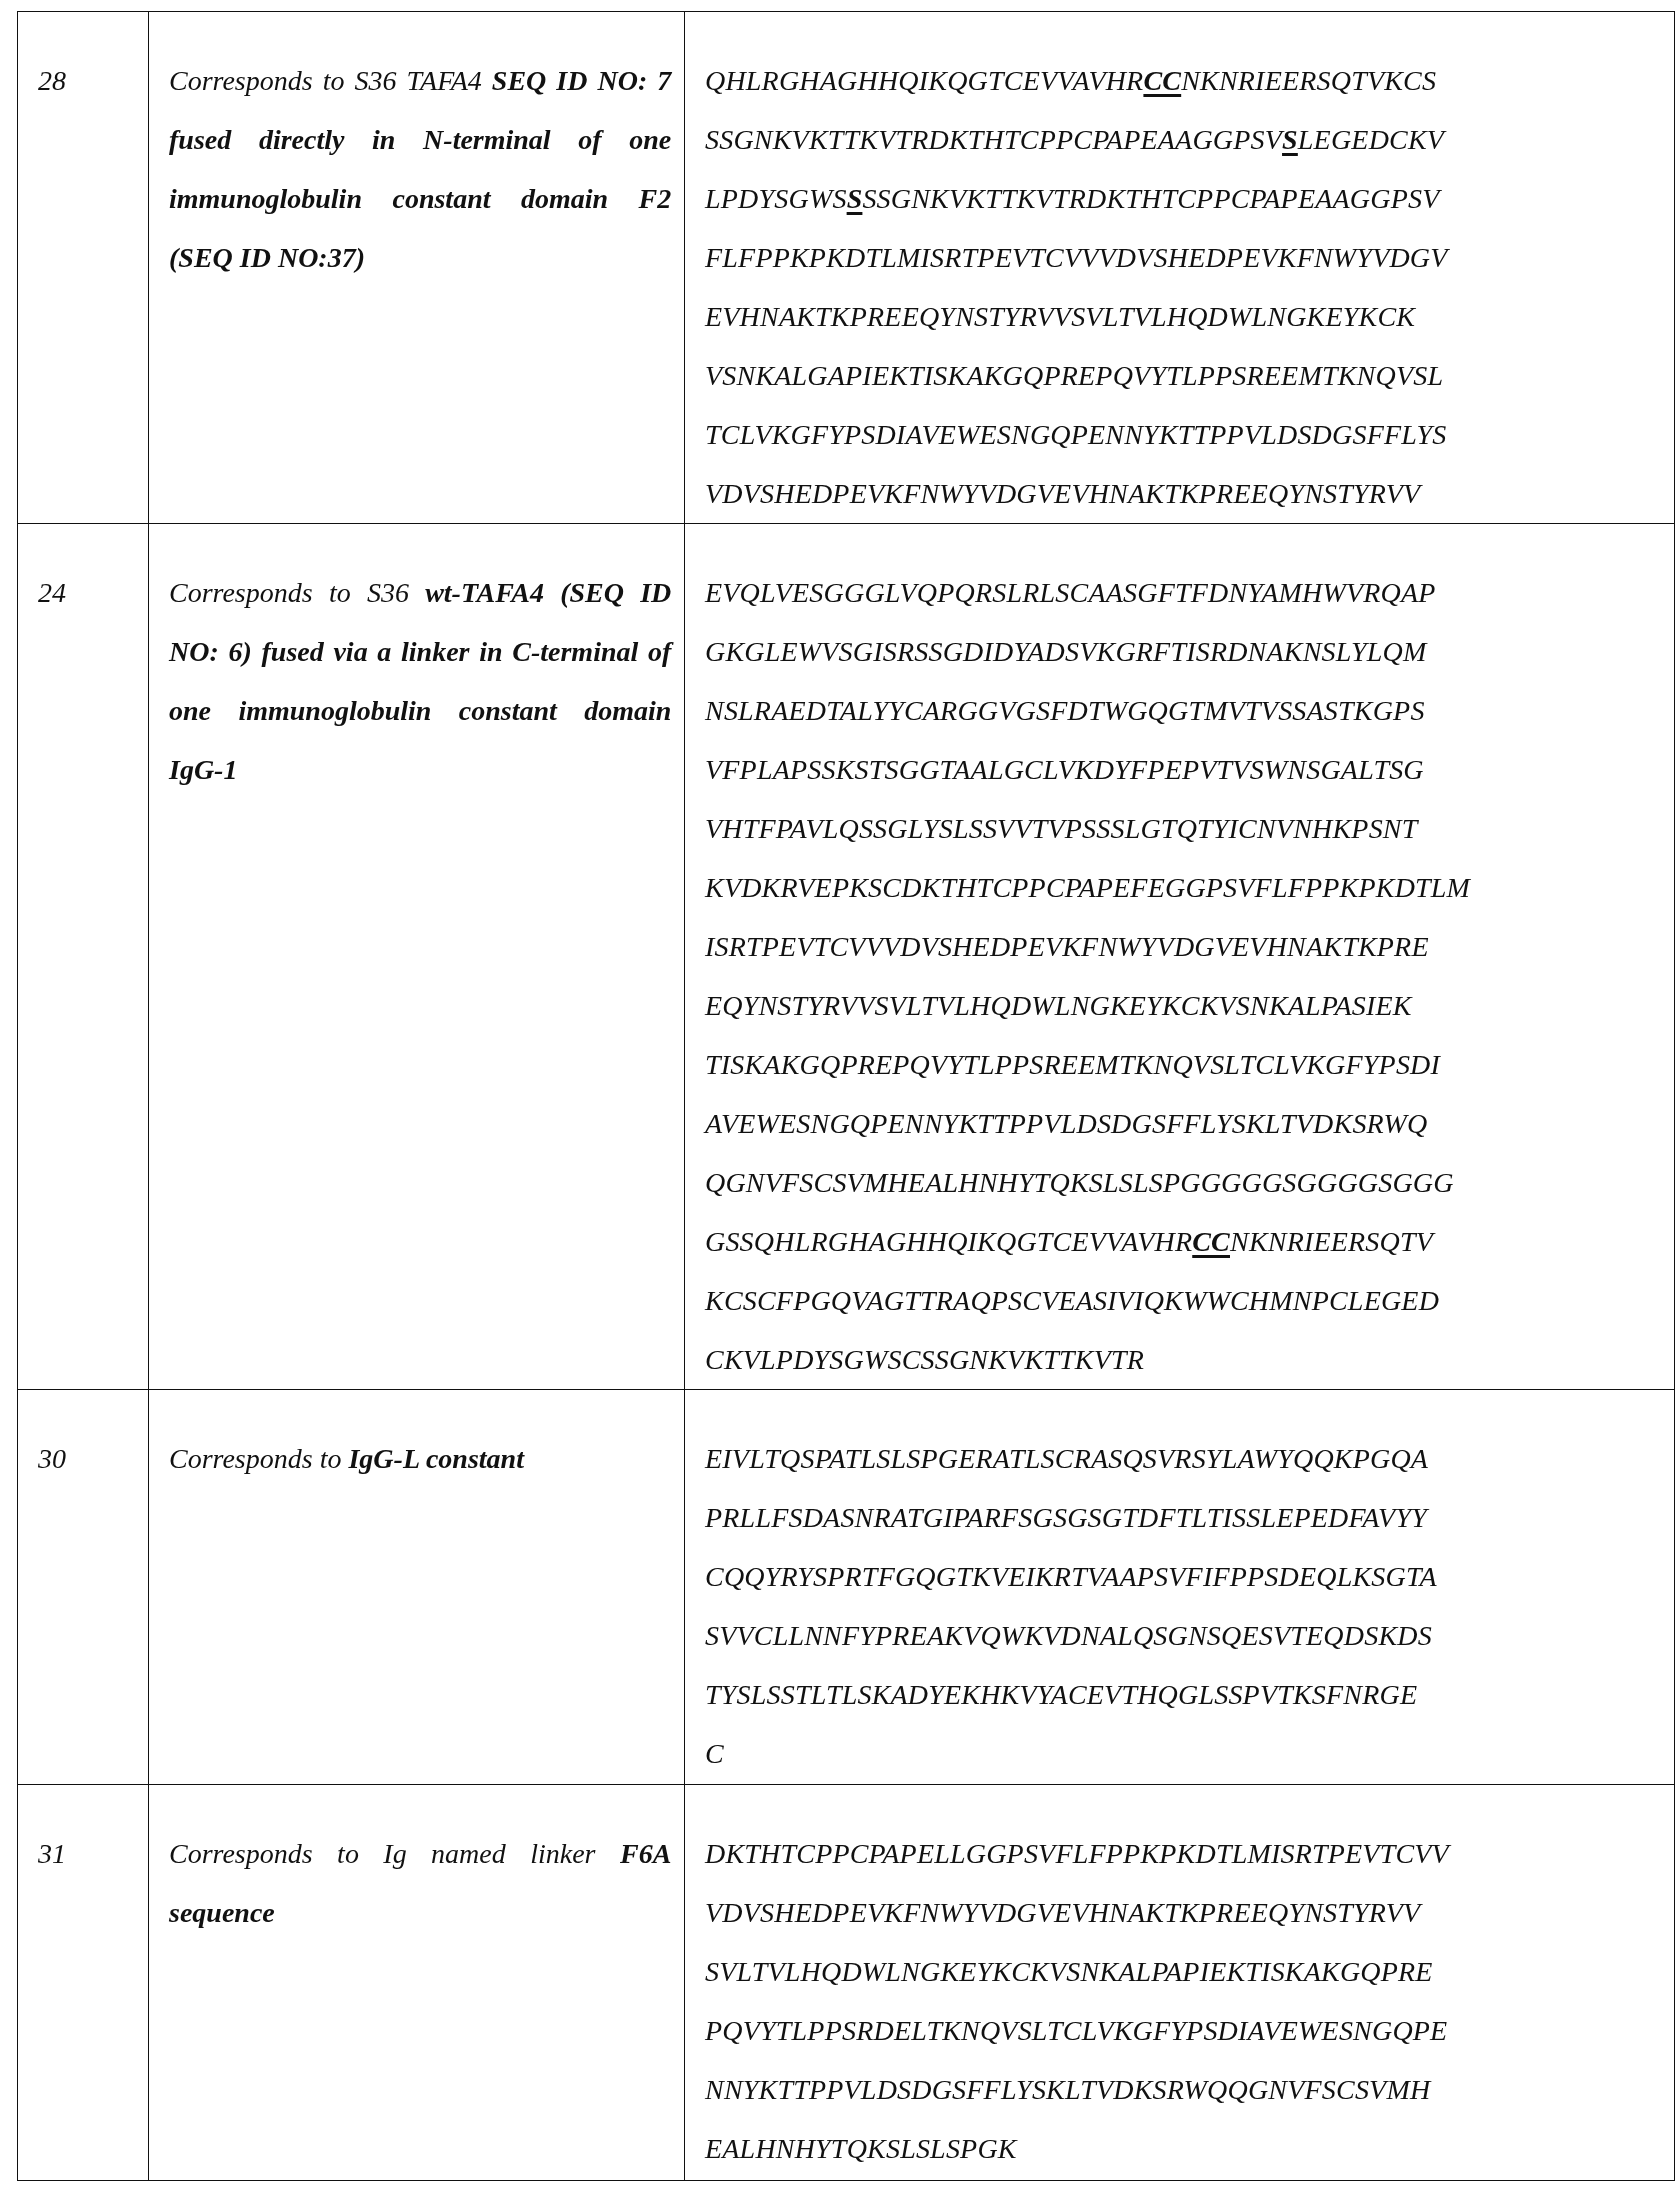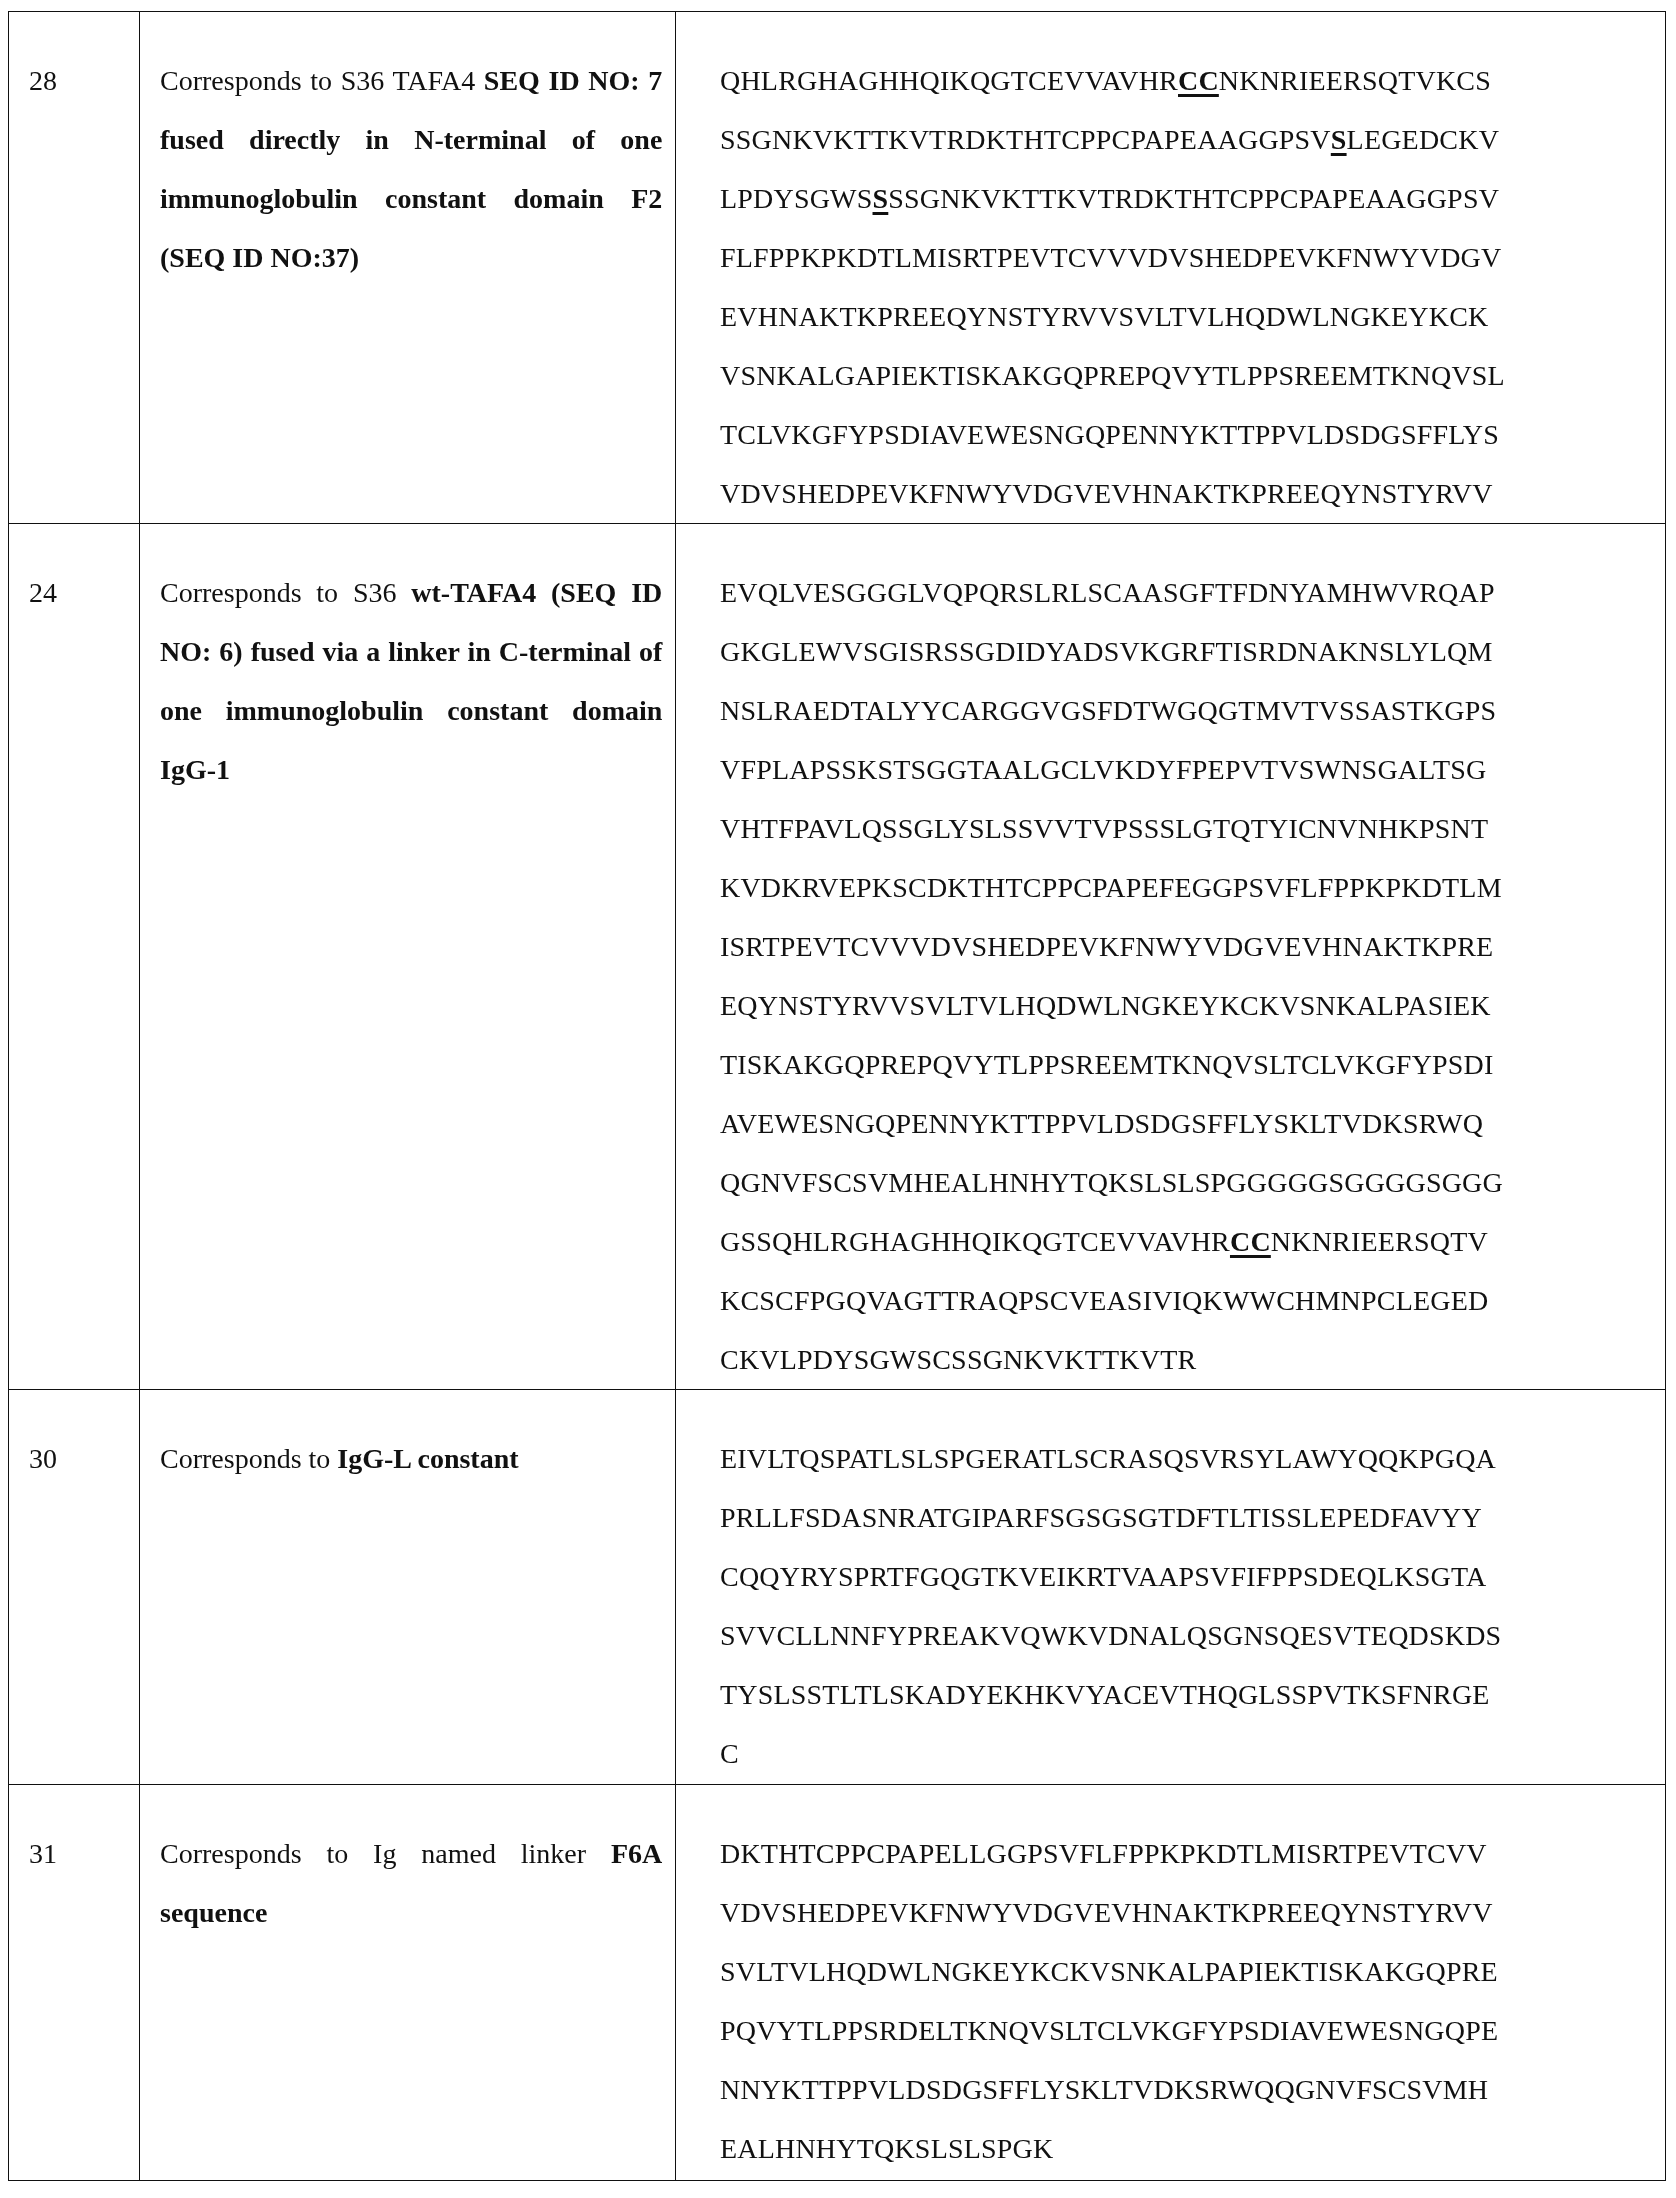--- a/index.html
+++ b/index.html
@@ -10,25 +10,26 @@
   body {
     width: 1676px;
     height: 2198px;
     position: relative;
     overflow: hidden;
     font-family: "Liberation Serif", "DejaVu Serif", serif;
     color: #111111;
   }
   .seq-table {
     position: absolute;
-    left: 8px;
+    left: 17px;
     top: 11px;
     width: 1656px;
     border-collapse: collapse;
     table-layout: fixed;
+    font-style: italic;
   }
   .seq-table td {
     border: 1.8px solid #111111;
     vertical-align: top;
     padding: 0;
     font-size: 28px;
     line-height: 59px;
   }
   .col-num { width: 131px; }
   .col-desc { width: 536px; }
@@ -48,21 +49,20 @@
   }
   .seq-cell .cell-inner {
     padding-left: 20px;
     padding-right: 9px;
   }
   .seq-line {
     display: block;
     white-space: nowrap;
     letter-spacing: 0.2px;
     height: 59px;
-    margin-left: 24px;
   }
   .b { font-weight: bold; }
   .mark {
     font-weight: bold;
     text-decoration: underline;
     text-decoration-thickness: 2.7px;
     text-underline-offset: 3.6px;
   }
   tr.r28 td { height: 510px; }
   tr.r29 td { height: 863px; }

